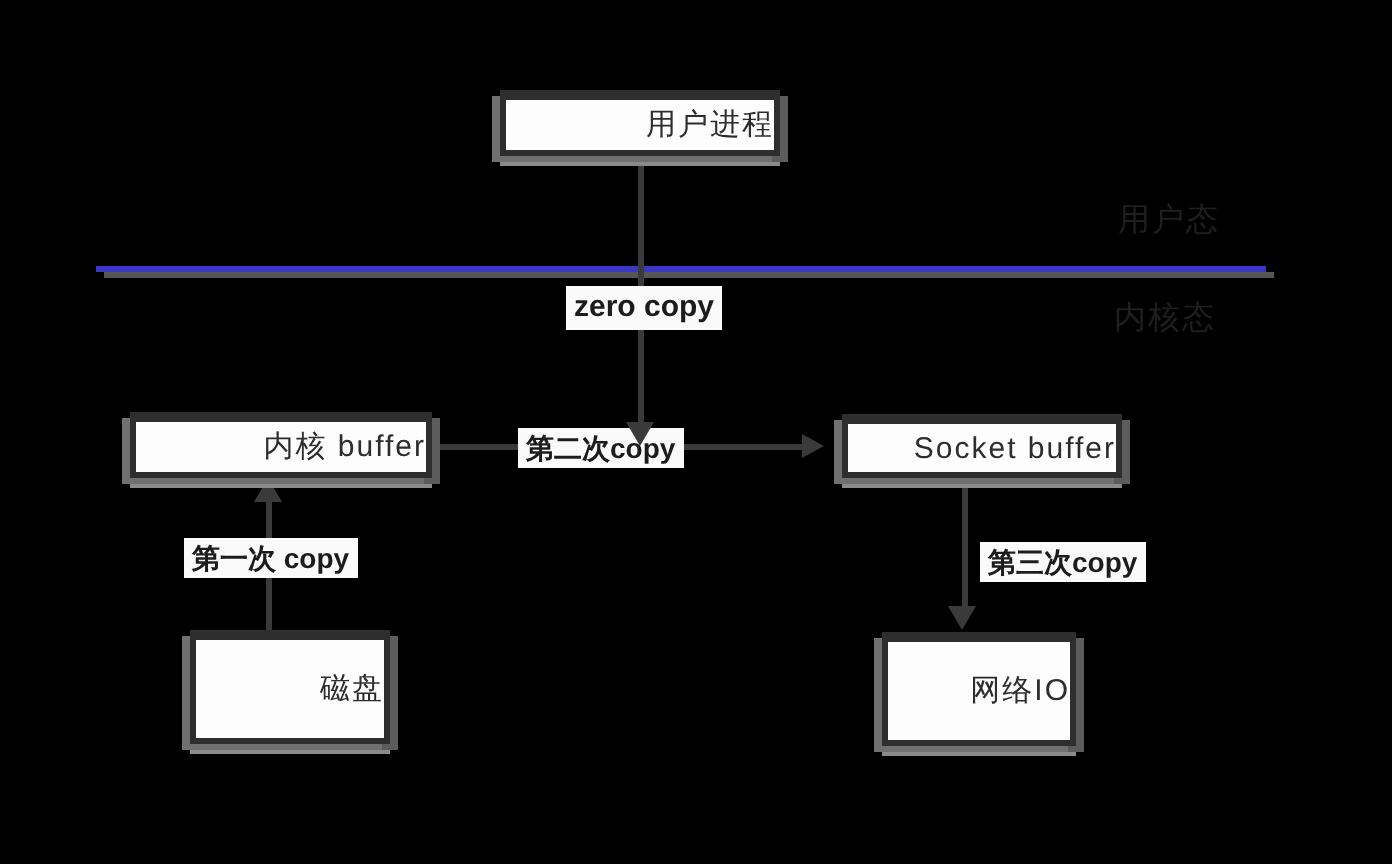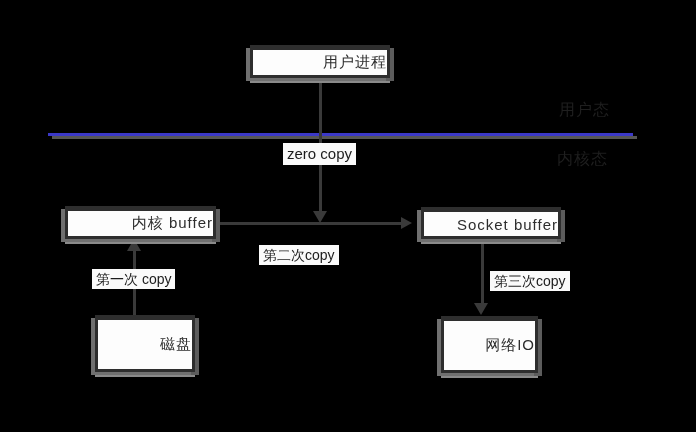--- a/index.html
+++ b/index.html
@@ -28,20 +28,21 @@
   .arrow{position:absolute;width:0;height:0;z-index:3;}
   .arrow-down{border-left:7px solid transparent;border-right:7px solid transparent;border-top:12px solid #3a3a3a;}
   .arrow-up{border-left:7px solid transparent;border-right:7px solid transparent;border-bottom:12px solid #3a3a3a;}
   .arrow-right{border-top:6px solid transparent;border-bottom:6px solid transparent;border-left:11px solid #3a3a3a;}
   
   .chip{
     position:absolute;z-index:2;
     background:#fafafa;color:#1c1c1c;
     font-size:14px;line-height:18px;padding:1px 4px;
     white-space:nowrap;
+    font-weight:bold;
   }
   
   .boundary{position:absolute;height:3px;z-index:1;}
   .boundary-shadow{position:absolute;height:3px;background:#565656;z-index:0;}
   
   .zone-label{
     position:absolute;color:#1f1f1f;font-size:16px;letter-spacing:1px;z-index:1;
     white-space:nowrap;
     margin-left:41px;
   }
@@ -63,21 +64,21 @@
   <div class="line" style="left:205px;top:222px;width:200px;height:3px;"></div>
   <div class="arrow arrow-right" style="left:401px;top:217px;"></div>
 
   <div class="line" style="left:133px;top:251px;width:3px;height:65px;"></div>
   <div class="arrow arrow-up" style="left:127px;top:239px;"></div>
 
   <div class="line" style="left:481px;top:239px;width:3px;height:64px;"></div>
   <div class="arrow arrow-down" style="left:474px;top:303px;"></div>
 
   <div class="chip" style="left:283px;top:143px;font-size:15px;line-height:20px;">zero copy</div>
-  <div class="chip" style="left:259px;top:214px;margin-top:31px;">第二次copy</div>
+  <div class="chip" style="left:259px;top:214px;">第二次copy</div>
   <div class="chip" style="left:92px;top:269px;">第一次 copy</div>
   <div class="chip" style="left:442px;top:271px;margin-left:48px;">第三次copy</div>
 
   <div class="node" style="left:250px;top:45px;width:140px;height:33px;">
     <span class="node-label">用户进程</span>
   </div>
 
   <div class="node" style="left:65px;top:206px;width:151px;height:33px;">
     <span class="node-label">内核 buffer</span>
   </div>

